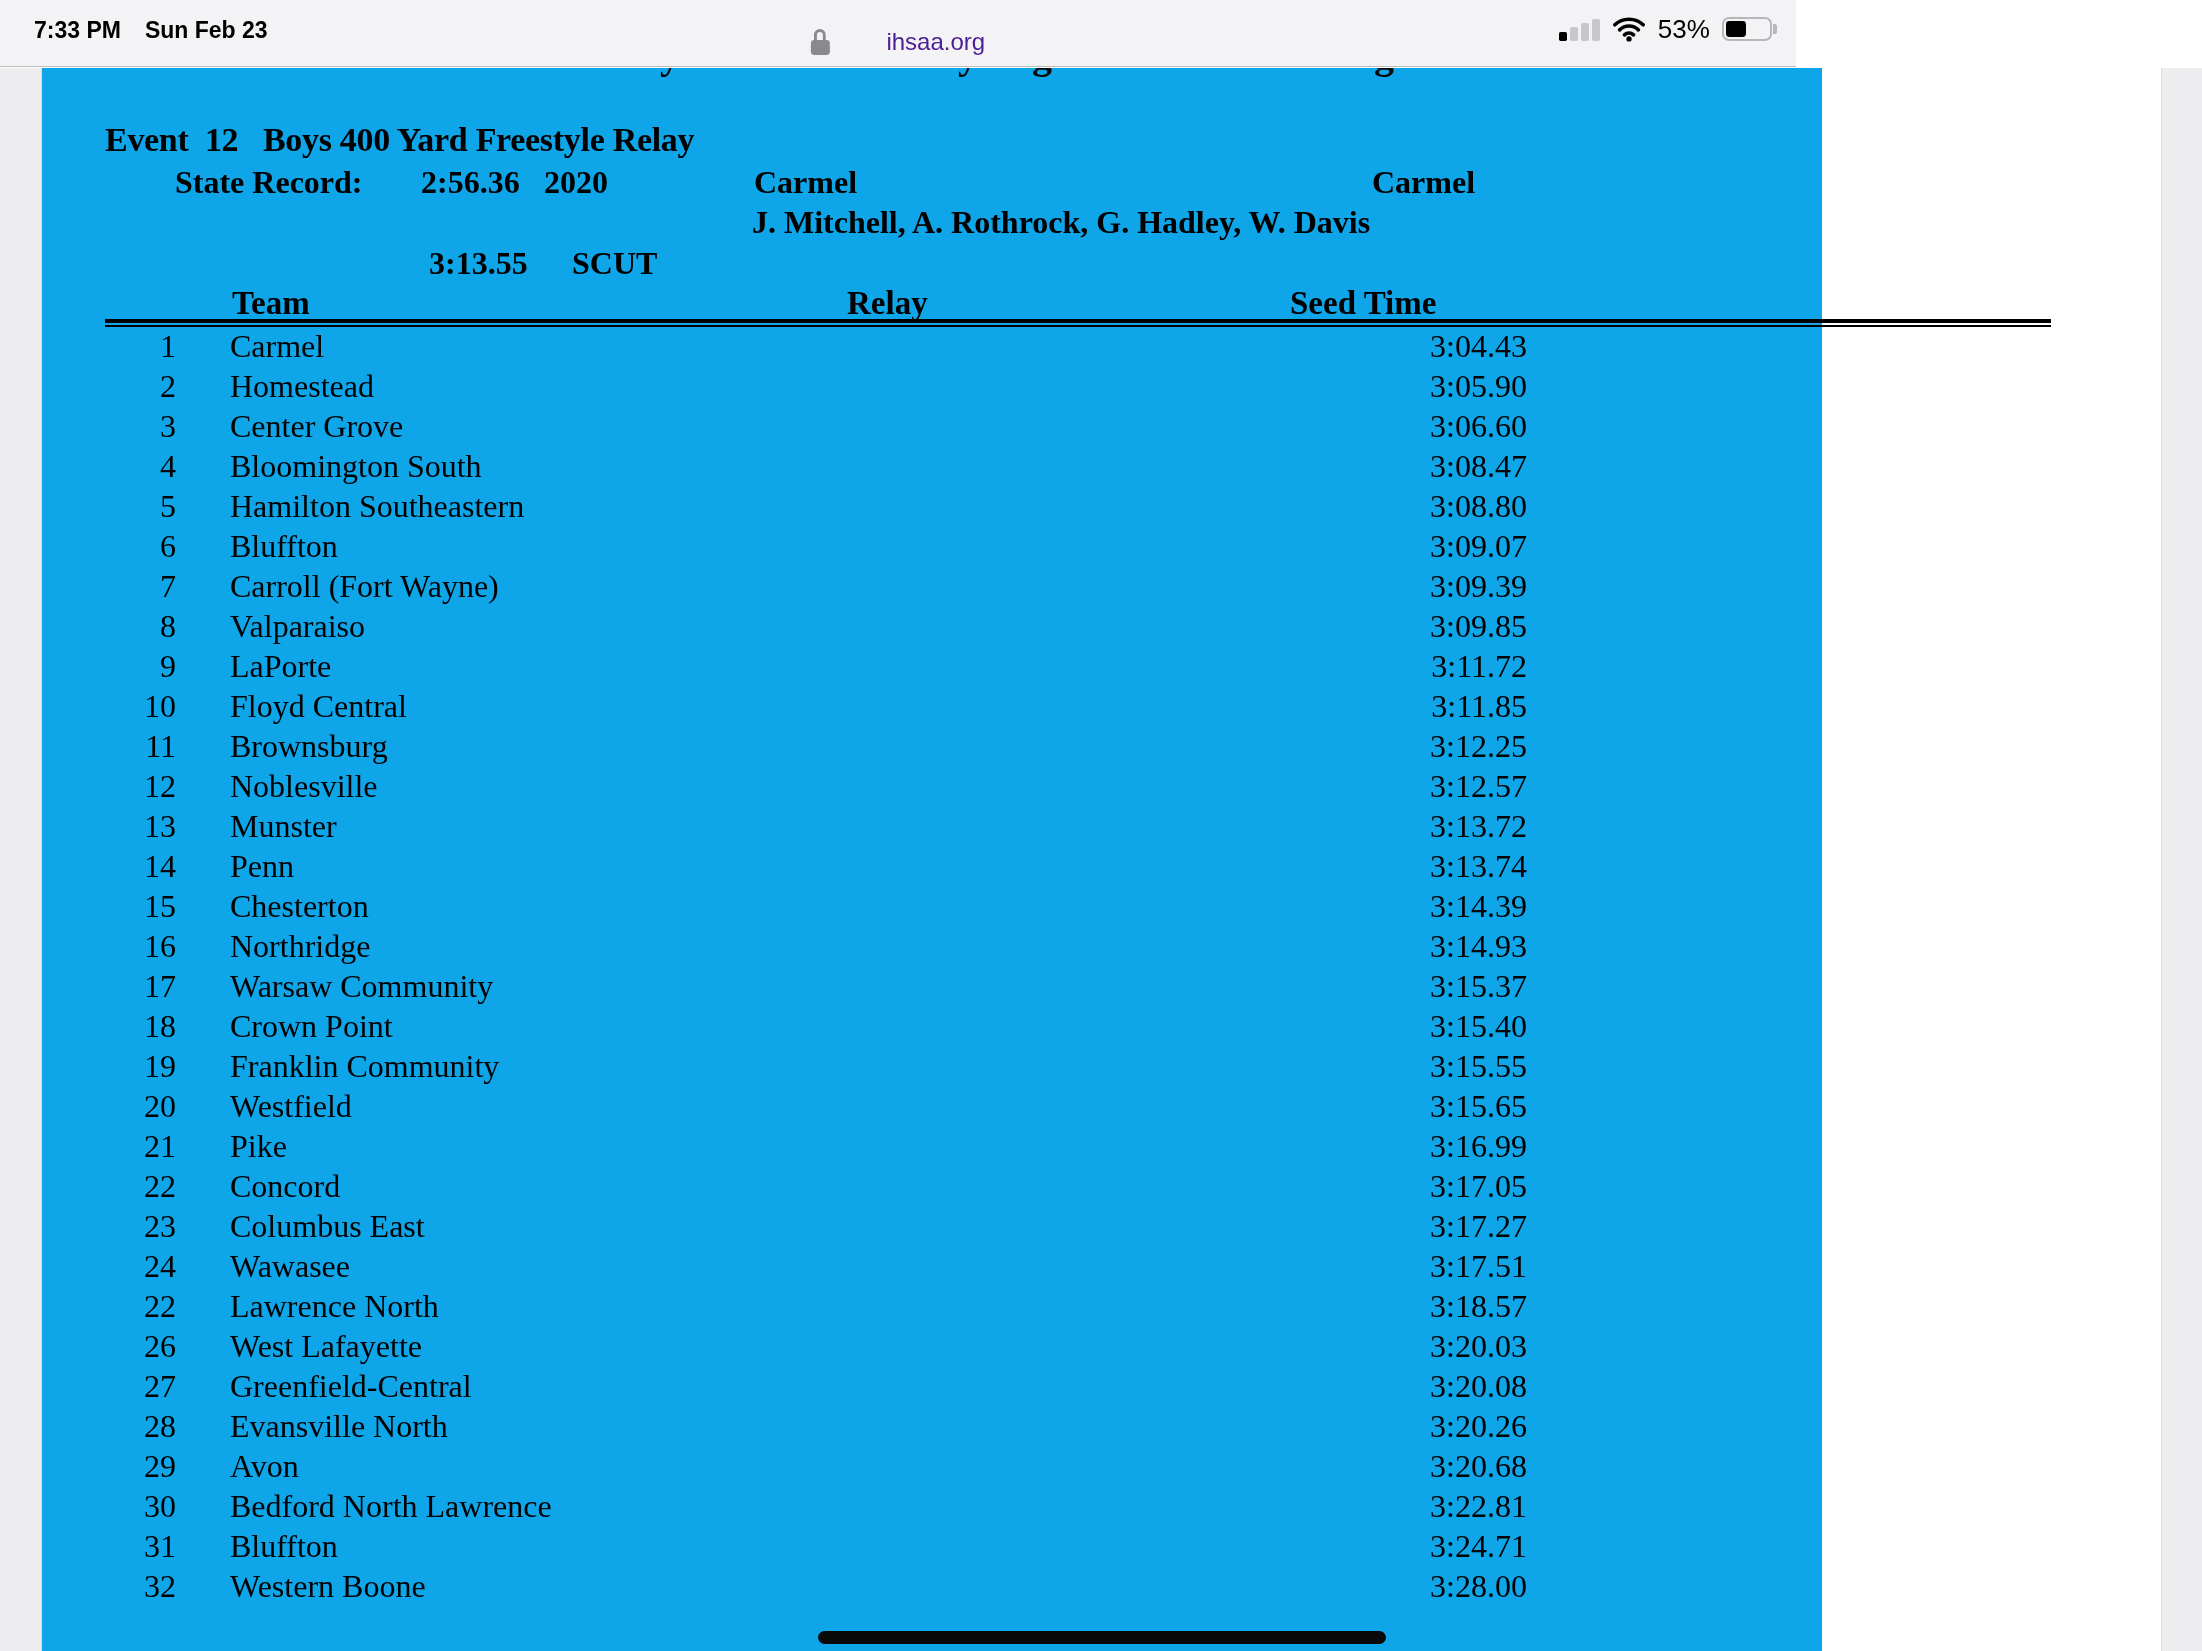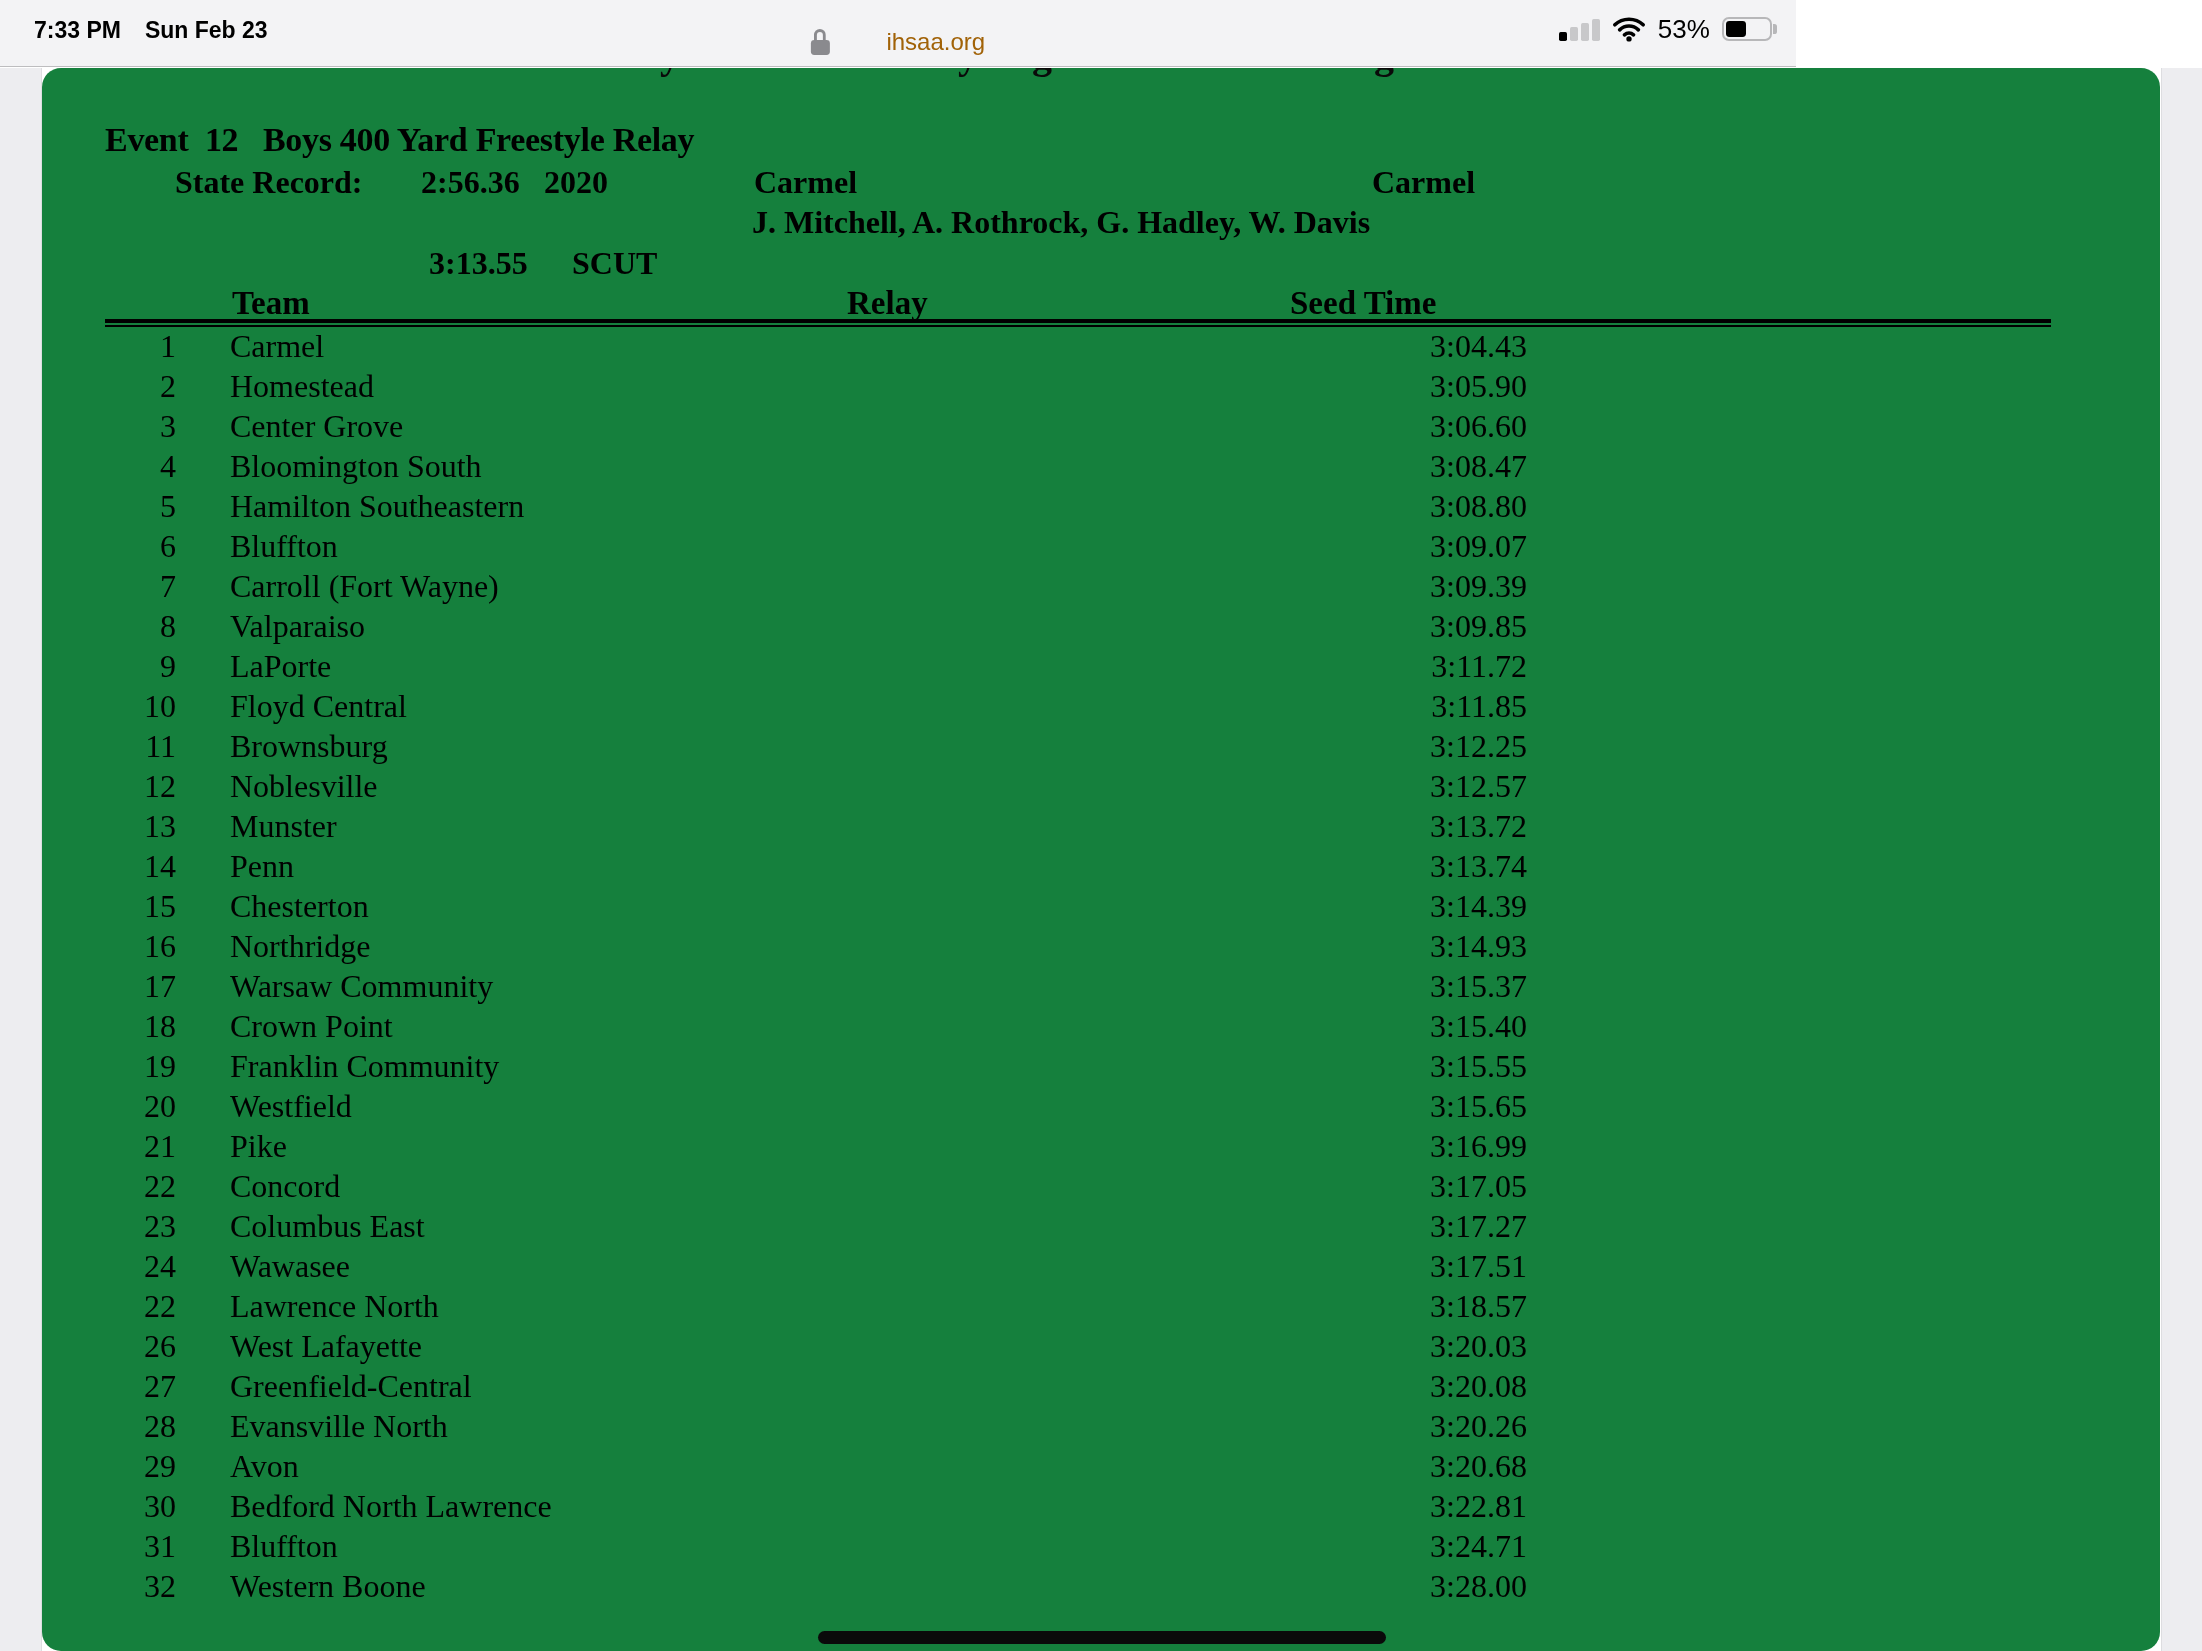--- a/index.html
+++ b/index.html
@@ -32,21 +32,21 @@
   .lock { position:relative; width:19px; height:26px; }
   .lock .shackle {
     position:absolute; top:0; left:3.4px; width:12px; height:12px;
     border:3px solid #8a8a8e; border-bottom:none;
     border-radius:6.9px 6.9px 0 0;
   }
   .lock .body {
     position:absolute; bottom:0; left:0; width:19px; height:14.6px;
     background:#8a8a8e; border-radius:3.4px;
   }
-  .url-text { font-size:24px; color:#a16207;margin-left:47px; }
+  .url-text { font-size:24px; color:#4c1d95;margin-left:47px; }
 
   .status-icons {
     position:absolute; right:19px; top:12px; height:34px;
     display:flex; align-items:center; gap:12px;
   }
   .cellular { display:flex; align-items:flex-end; gap:3.4px; height:24px; }
   .cellular .bar { width:7.7px; border-radius:1.7px; background:#c8c8ca; }
   .cellular .bar.filled { background:#000; }
   .pct { font-size:26px; color:#000000; }
   .battery { position:relative; width:50px; height:24px; margin-right:5.2px; }
@@ -65,22 +65,22 @@
   
   .gutter {
     position:absolute; top:68px; bottom:0; width:42px;
     background:#ededf0; z-index:5;
   }
   .gutter.left  { left:0;  border-right:0.9px solid #dddde0; }
   .gutter.right { right:0; border-left:0.9px solid #dddde0; }
 
   
   .page {
-    position:absolute; top:68px; left:42px; width:2118px; bottom:0;
-    background:#15803d; z-index:10;border-radius:19px;
+    position:absolute; top:68px; left:42px; width:1780px; bottom:0;
+    background:#0ea5e9; z-index:10;
   }
 
   
   .clipped-line {
     position:absolute; top:0; left:0; width:100%; height:19px;
     overflow:hidden;
   }
   .clipped-line .frag {
     position:absolute; top:-33px;
     font-size:40px; line-height:40px; font-weight:bold; color:#0a0a0a;

